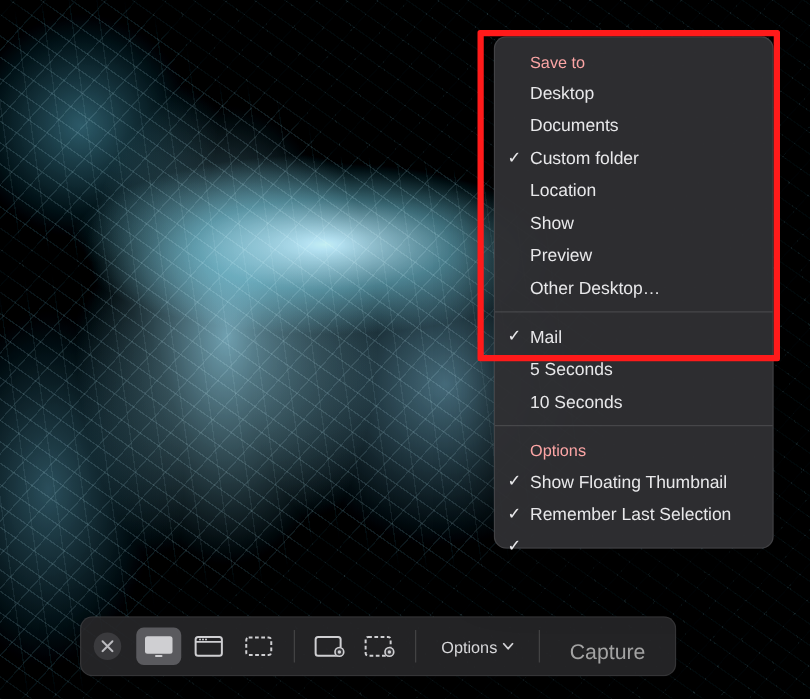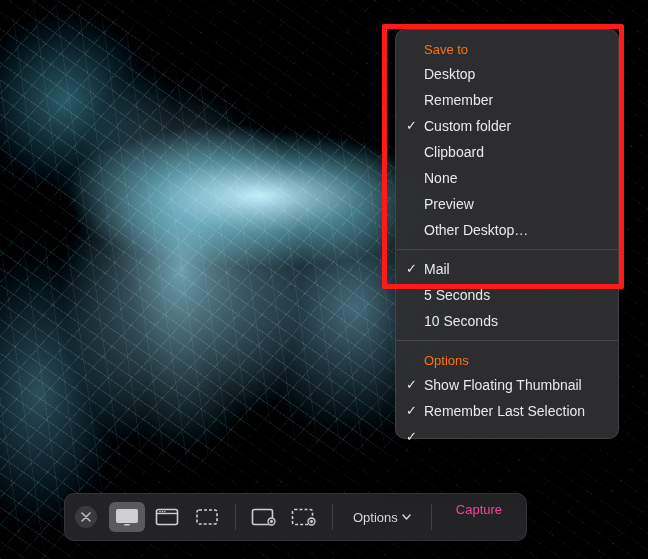--- a/index.html
+++ b/index.html
@@ -24,28 +24,28 @@
 
   
   .toolbar{position:absolute;left:64px;bottom:18px;height:46px;display:flex;align-items:center;
            background:rgba(38,38,40,.92);border:1px solid rgba(255,255,255,.08);border-radius:10px;
            padding:0 10px;gap:4px;box-shadow:0 10px 30px rgba(0,0,0,.5)}
   .tb-btn{width:36px;height:30px;border-radius:6px;display:flex;align-items:center;justify-content:center;color:#d7d7da}
   .tb-btn.sel{background:#5a5a5e}
   .tb-btn svg{display:block}
   .tb-sep{width:1px;height:26px;background:rgba(255,255,255,.14);margin:0 6px}
   .options-btn{padding:0 10px;height:30px;display:flex;align-items:center;gap:4px;color:#d7d7da;font-size:13px;border-radius:6px}
-  .capture-btn{padding:0 14px;height:30px;display:flex;align-items:flex-start;color:#ec4899;font-size:13px;border-radius:6px}
+  .capture-btn{padding:0 14px;height:30px;display:flex;align-items:flex-end;color:#a3a3a3;font-size:17px;border-radius:6px}
   .close-btn{width:22px;height:22px;border-radius:11px;background:#3a3a3d;display:flex;align-items:center;justify-content:center;color:#bcbcc0;margin-right:8px;font-size:11px}
 
   
   .menu{position:absolute;right:29px;top:29px;width:222px;background:rgba(46,46,50,.97);
         border:1px solid rgba(255,255,255,.10);border-radius:10px;box-shadow:0 20px 40px rgba(0,0,0,.55);
         padding:6px 0 8px;color:#e8e8ea}
-  .menu .hdr{font-size:13px;color:#f97316;padding:6px 14px 4px 28px}
+  .menu .hdr{font-size:13px;color:#fca5a5;padding:6px 14px 4px 28px}
   .menu .item{font-size:14px;line-height:20px;padding:3px 30px 3px 28px;position:relative;white-space:nowrap}
   .menu .item .chk{position:absolute;left:10px;top:3px;font-size:13px}
   .menu .div{height:1px;background:rgba(255,255,255,.12);margin:6px 0}
   .highlight{position:absolute;right:24px;top:24px;width:232px;height:255px;border:5px solid #ff1a1a;border-radius:2px;pointer-events:none}
 
 </style>
 </head>
 <body>
 
 <div class="bg"></div>
@@ -110,24 +110,24 @@
 
   <div class="capture-btn">
     <span>Capture</span>
   </div>
 </div>
 
 <div class="menu">
 
   <div class="hdr">Save to</div>
   <div class="item"><span>Desktop</span></div>
-  <div class="item"><span>Remember</span></div>
+  <div class="item"><span>Documents</span></div>
   <div class="item"><span class="chk">✓</span><span>Custom folder</span></div>
-  <div class="item"><span>Clipboard</span></div>
-  <div class="item"><span>None</span></div>
+  <div class="item"><span>Location</span></div>
+  <div class="item"><span>Show</span></div>
   <div class="item"><span>Preview</span></div>
   <div class="item"><span>Other Desktop…</span></div>
 
   <div class="div"></div>
 
   <div class="item"><span class="chk">✓</span><span>Mail</span></div>
   <div class="item"><span>5 Seconds</span></div>
   <div class="item"><span>10 Seconds</span></div>
 
   <div class="div"></div>

